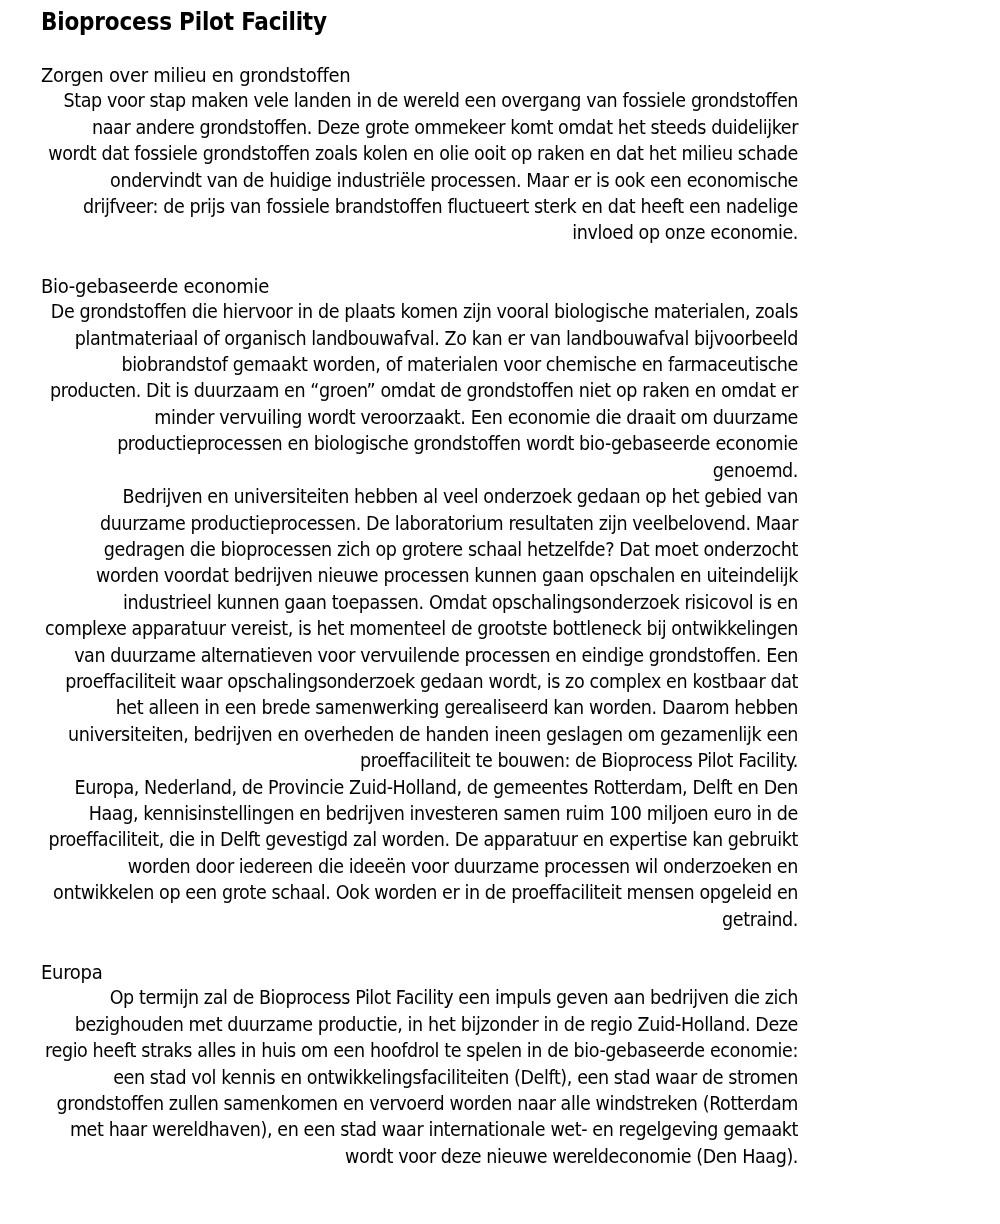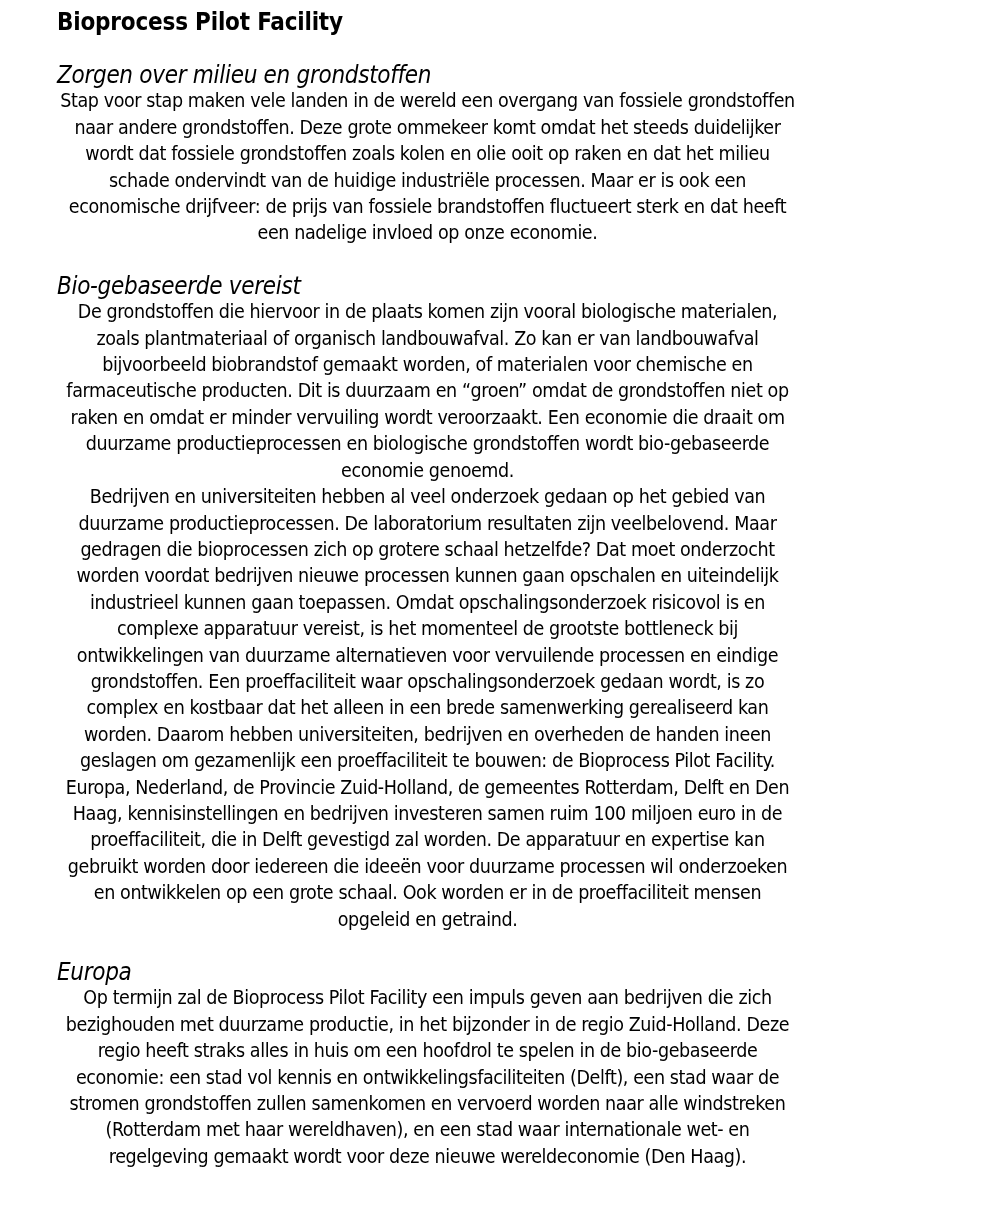--- a/index.html
+++ b/index.html
@@ -11,59 +11,58 @@
   body {
     width: 1000px;
     height: 1224px;
     font-family: "DejaVu Sans", "Liberation Sans", sans-serif;
     font-stretch: condensed;
     overflow: hidden;
   }
   .page {
     box-sizing: border-box;
     width: 836px;
-    padding: 8px 38px 0 57px;
+    padding: 8px 38px 0 41px;
   }
   .doc-title {
     font-size: 24px;
     font-weight: bold;
     line-height: 28px;
     margin: 0 0 8px 0;
     letter-spacing: -0.2px;
   }
   .section-heading {
-    font-size: 24px;
+    font-size: 20px;
     font-weight: normal;
-    font-style: italic;
     line-height: 26.4px;
     margin: 26px 0 0 0;
     letter-spacing: -0.3px;
   }
   .section-body {
     font-size: 19.5px;
     line-height: 26.4px;
     margin: 0;
     letter-spacing: -0.4px;
-    text-align: center;
+    text-align: right;
   }
 </style>
 </head>
 <body>
 
 <div class="page">
 
   <h1 class="doc-title">Bioprocess Pilot Facility</h1>
 
   <section>
     <h2 class="section-heading">Zorgen over milieu en grondstoffen</h2>
     <p class="section-body">Stap voor stap maken vele landen in de wereld een overgang van fossiele grondstoffen naar andere grondstoffen. Deze grote ommekeer komt omdat het steeds duidelijker wordt dat fossiele grondstoffen zoals kolen en olie ooit op raken en dat het milieu schade ondervindt van de huidige industriële processen. Maar er is ook een economische drijfveer: de prijs van fossiele brandstoffen fluctueert sterk en dat heeft een nadelige invloed op onze economie.</p>
   </section>
 
   <section>
-    <h2 class="section-heading">Bio-gebaseerde vereist</h2>
+    <h2 class="section-heading">Bio-gebaseerde economie</h2>
     <p class="section-body">De grondstoffen die hiervoor in de plaats komen zijn vooral biologische materialen, zoals plantmateriaal of organisch landbouwafval. Zo kan er van landbouwafval bijvoorbeeld biobrandstof gemaakt worden, of materialen voor chemische en farmaceutische producten. Dit is duurzaam en “groen” omdat de grondstoffen niet op raken en omdat er minder vervuiling wordt veroorzaakt. Een economie die draait om duurzame productieprocessen en biologische grondstoffen wordt bio-gebaseerde economie genoemd.</p>
   </section>
 
   <section>
     <p class="section-body">Bedrijven en universiteiten hebben al veel onderzoek gedaan op het gebied van duurzame productieprocessen. De laboratorium resultaten zijn veelbelovend. Maar gedragen die bioprocessen zich op grotere schaal hetzelfde? Dat moet onderzocht worden voordat bedrijven nieuwe processen kunnen gaan opschalen en uiteindelijk industrieel kunnen gaan toepassen. Omdat opschalingsonderzoek risicovol is en complexe apparatuur vereist, is het momenteel de grootste bottleneck bij ontwikkelingen van duurzame alternatieven voor vervuilende processen en eindige grondstoffen. Een proeffaciliteit waar opschalingsonderzoek gedaan wordt, is zo complex en kostbaar dat het alleen in een brede samenwerking gerealiseerd kan worden. Daarom hebben universiteiten, bedrijven en overheden de handen ineen geslagen om gezamenlijk een proeffaciliteit te bouwen: de Bioprocess Pilot Facility.</p>
   </section>
 
   <section>
     <p class="section-body">Europa, Nederland, de Provincie Zuid-Holland, de gemeentes Rotterdam, Delft en Den Haag, kennisinstellingen en bedrijven investeren samen ruim 100 miljoen euro in de proeffaciliteit, die in Delft gevestigd zal worden. De apparatuur en expertise kan gebruikt worden door iedereen die ideeën voor duurzame processen wil onderzoeken en ontwikkelen op een grote schaal. Ook worden er in de proeffaciliteit mensen opgeleid en getraind.</p>
   </section>

